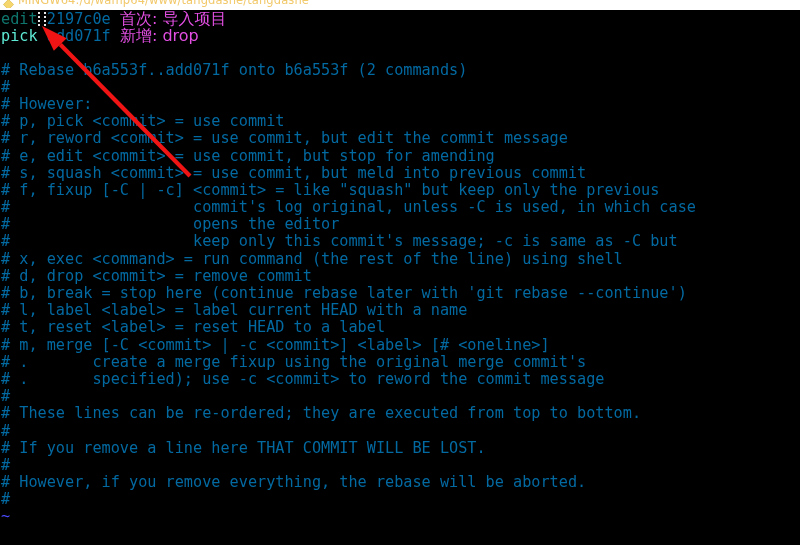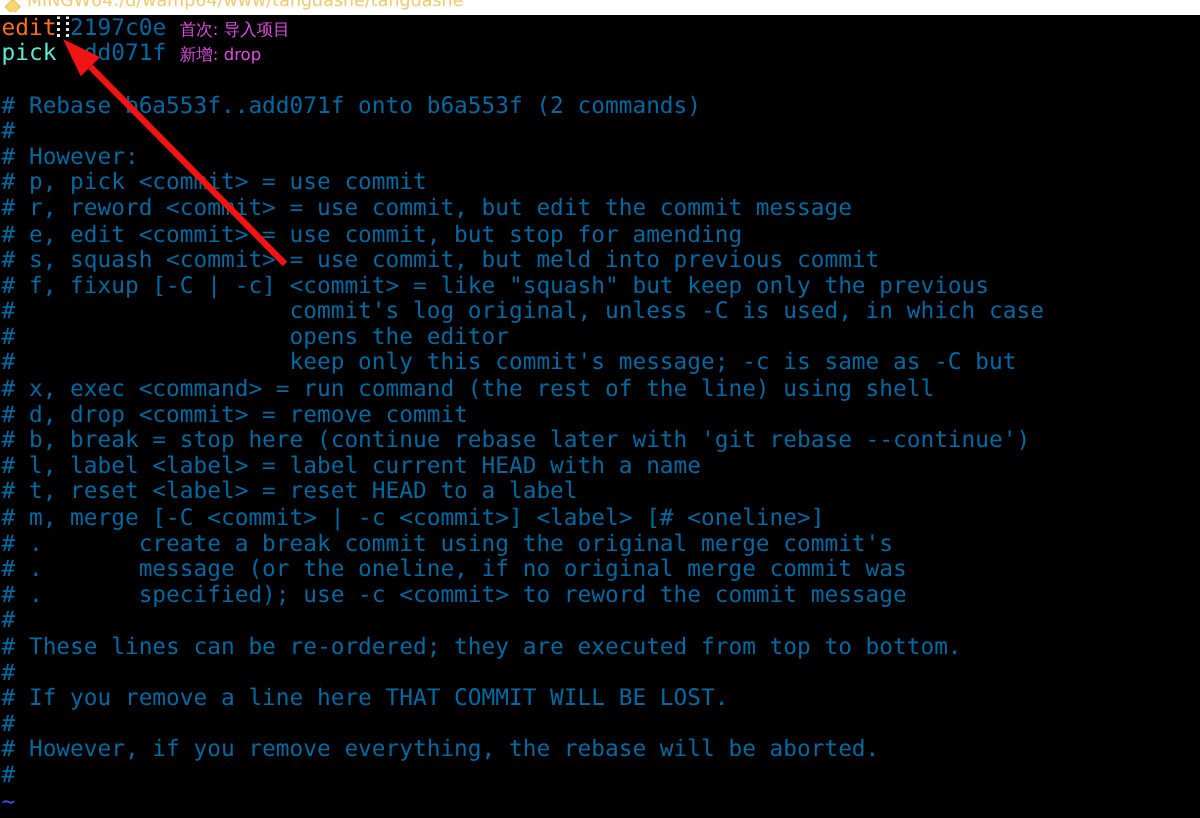--- a/index.html
+++ b/index.html
@@ -62,23 +62,23 @@
   .line {
     height: 17.2px;
     line-height: 17.2px;
     font-size: 15.2px;
     white-space: pre;
     letter-spacing: 0px;
     padding-left: 1px;
   }
   .c-cyan   { color: #0369a1; }
   .c-green  { color: #5eead4; }
-  .c-blue   { color: #f97316; }
+  .c-blue   { color: #0f766e; }
   .c-mag    { color: #e14ee1; }
-  .c-magz   { color: #e14ee1; font-family: "DejaVu Sans", "Liberation Sans", sans-serif; font-size: 11px; }
+  .c-magz   { color: #e14ee1; font-family: "DejaVu Sans", "Liberation Sans", sans-serif; font-size: 16px; }
   .c-tilde  { color: #4a4aff; }
 
   
   .cursor {
     display: inline-block;
     width: 8px;
     height: 15px;
     vertical-align: -3px;
     background:
       repeating-linear-gradient(to bottom, #e8e8e8 0 2px, transparent 2px 4px) left  / 2px 100% no-repeat,
@@ -125,22 +125,21 @@
       <div class="line c-cyan"># f, fixup [-C | -c] &lt;commit&gt; = like "squash" but keep only the previous</div>
       <div class="line c-cyan">#                    commit's log original, unless -C is used, in which case</div>
       <div class="line c-cyan">#                    opens the editor</div>
       <div class="line c-cyan">#                    keep only this commit's message; -c is same as -C but</div>
       <div class="line c-cyan"># x, exec &lt;command&gt; = run command (the rest of the line) using shell</div>
       <div class="line c-cyan"># d, drop &lt;commit&gt; = remove commit</div>
       <div class="line c-cyan"># b, break = stop here (continue rebase later with 'git rebase --continue')</div>
       <div class="line c-cyan"># l, label &lt;label&gt; = label current HEAD with a name</div>
       <div class="line c-cyan"># t, reset &lt;label&gt; = reset HEAD to a label</div>
       <div class="line c-cyan"># m, merge [-C &lt;commit&gt; | -c &lt;commit&gt;] &lt;label&gt; [# &lt;oneline&gt;]</div>
-      <div class="line c-cyan"># .       create a break commit using the original merge commit's</div>
-      <div class="line c-cyan"># .       message (or the oneline, if no original merge commit was</div>
+      <div class="line c-cyan"># .       create a merge fixup using the original merge commit's</div>
       <div class="line c-cyan"># .       specified); use -c &lt;commit&gt; to reword the commit message</div>
       <div class="line c-cyan">#</div>
       <div class="line c-cyan"># These lines can be re-ordered; they are executed from top to bottom.</div>
       <div class="line c-cyan">#</div>
       <div class="line c-cyan"># If you remove a line here THAT COMMIT WILL BE LOST.</div>
       <div class="line c-cyan">#</div>
       <div class="line c-cyan"># However, if you remove everything, the rebase will be aborted.</div>
       <div class="line c-cyan">#</div>
     </div>
 

